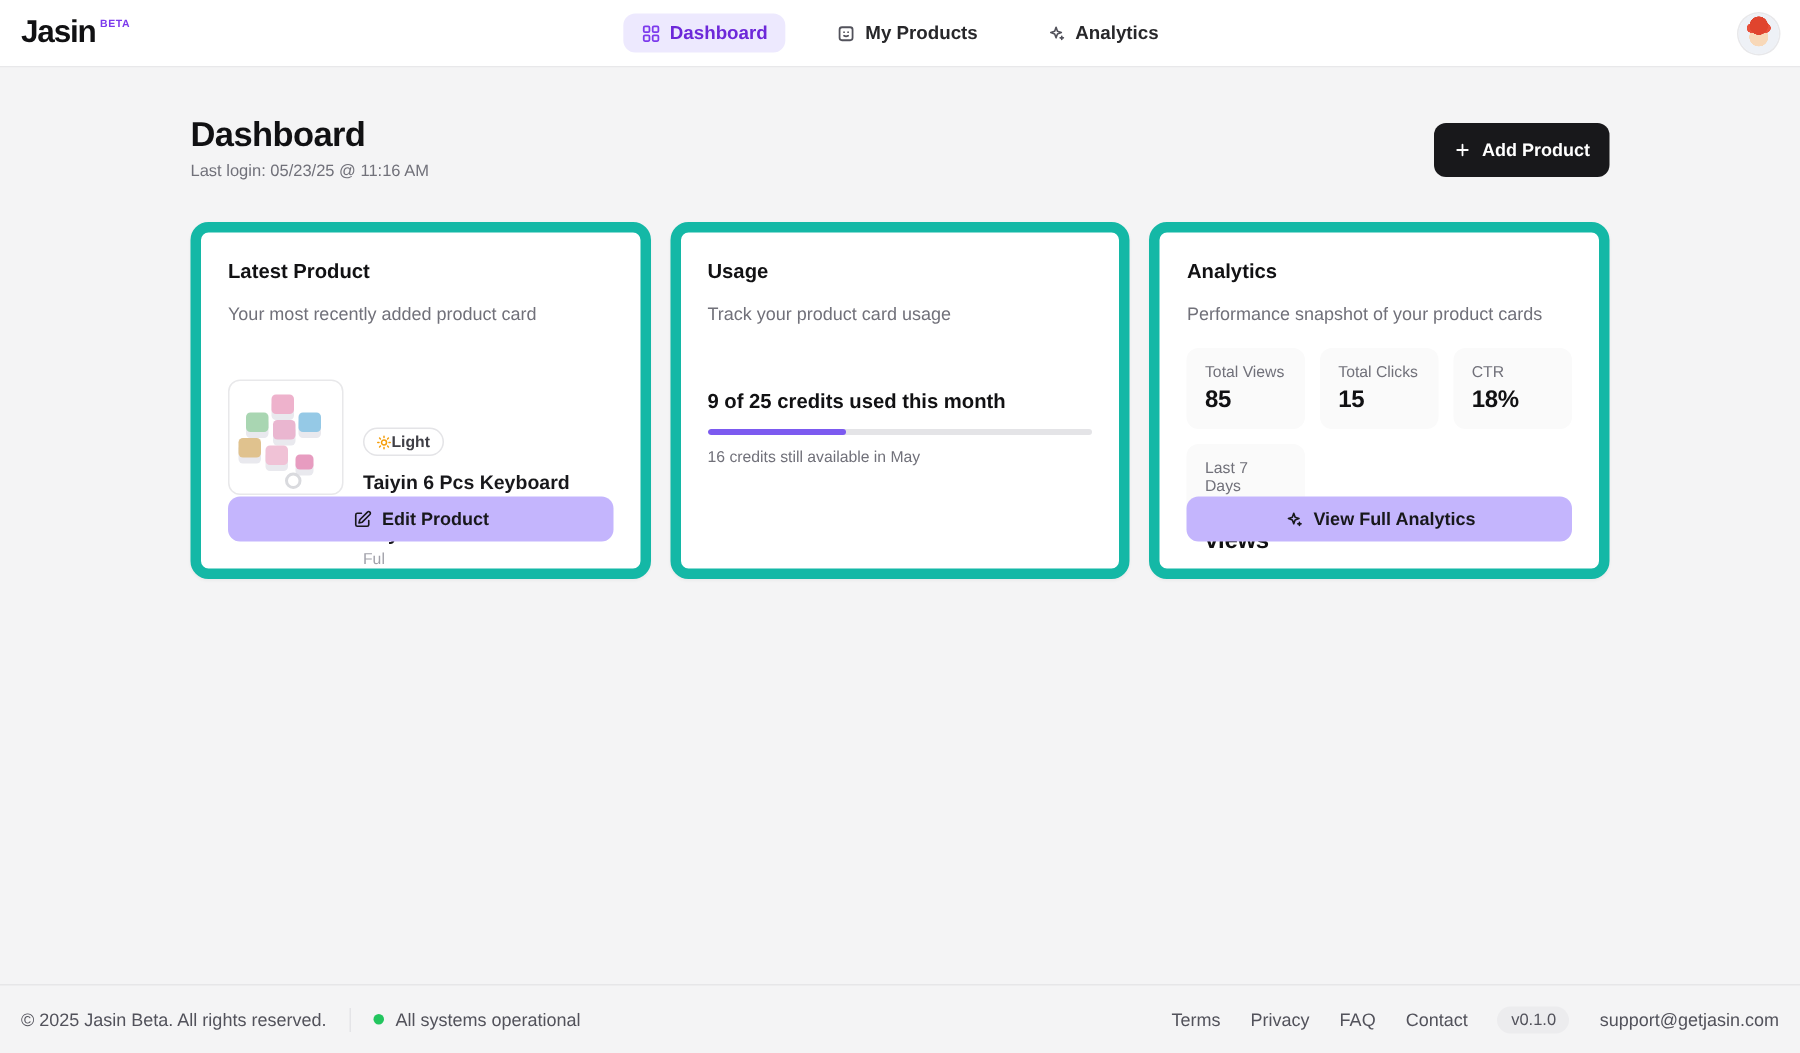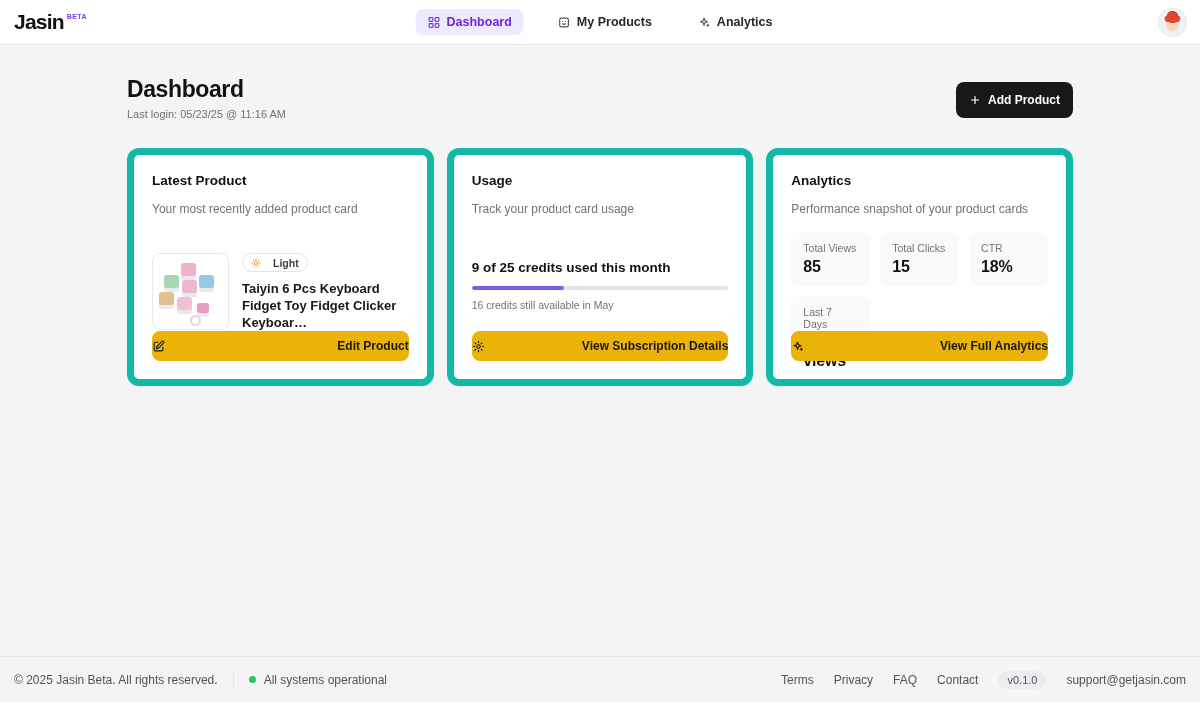--- a/index.html
+++ b/index.html
@@ -50,38 +50,38 @@
   .cards { display:grid; grid-template-columns:1fr 1fr 1fr; gap:13px; margin-top:28px; }
   .card {
     background:#fff; border:7px solid #14b8a6; border-radius:12px;
     height:238px; padding:18px; position:relative;
     box-shadow:0 1px 2px rgba(0,0,0,0.04);
   }
   .card-title { font-size:13.5px; font-weight:700; color:#111113; }
   .card-sub { font-size:12px; color:#71717a; margin-top:14px; }
   .btn-light {
     position:absolute; left:18px; right:18px; bottom:18px; height:30px;
-    display:flex; align-items:center; justify-content:space-between; gap:7px;
-    background:#eab308; border:none; border-radius:8px;
+    display:flex; align-items:center; justify-content:center; gap:7px;
+    background:#c4b5fd; border:none; border-radius:8px;
     font-size:12px; font-weight:600; color:#18181b; cursor:pointer;
     font-family:"Liberation Sans", sans-serif;
   }
   
   .product-row { display:flex; margin-top:37px; }
   .thumb {
     width:77px; height:77px; border:1px solid #e8e8ea; border-radius:8px;
     background:#fff; position:relative; flex:0 0 auto; overflow:hidden;
   }
   .kc { position:absolute; width:15px; height:13px; border-radius:3px; box-shadow:0 4px 0 #e9e9ee; }
   .kc.ring::after { content:""; position:absolute; left:-7px; top:12px; width:7px; height:7px; border:2px solid #d9dade; border-radius:50%; }
   .product-info { margin-left:13px; min-width:0; }
   .badge {
-    display:inline-flex; align-items:center; gap:12px;
+    display:inline-flex; align-items:center; gap:0;
     border:1px solid #e4e4e7; border-radius:999px; padding:2.5px 8px;
-    font-size:10.5px; font-weight:600; color:#3f3f46; background:#fff;
+    font-size:10.5px; font-weight:600; color:#3f3f46; background:#fff;margin-top:32px;
   }
   .badge svg { color:#f59e0b; }
   .product-name { font-size:13px; font-weight:700; line-height:1.32; color:#18181b; margin-top:8px; width:166px; }
   .product-desc { font-size:10.5px; color:#a1a1aa; margin-top:3px; }
   
   .credits-line { font-size:13.5px; font-weight:700; margin-top:44px; color:#111113; }
   .progress-track { height:4px; background:#e4e4e7; border-radius:999px; margin-top:11px; overflow:hidden; }
   .progress-fill { height:100%; background:#7c5af0; border-radius:999px; }
   .credits-note { font-size:10.5px; color:#71717a; margin-top:9px; }
   
@@ -192,27 +192,20 @@
       </section>
 
       <section class="card">
         <h2 class="card-title">Usage</h2>
         <div class="card-sub">Track your product card usage</div>
         <div class="credits-line">9 of 25 credits used this month</div>
         <div class="progress-track">
           <div class="progress-fill" style="width: 36%;"></div>
         </div>
         <div class="credits-note">16 credits still available in May</div>
-        <button class="btn-light">
-          <svg width="13" height="13" viewBox="0 0 24 24" fill="none" stroke="currentColor" stroke-width="2" stroke-linecap="round">
-              <circle cx="12" cy="12" r="3.2"></circle>
-              <path d="M12 2.5v2.3M12 19.2v2.3M2.5 12h2.3M19.2 12h2.3M5.2 5.2l1.7 1.7M17.1 17.1l1.7 1.7M18.8 5.2l-1.7 1.7M6.9 17.1l-1.7 1.7"></path>
-            </svg>
-          <span>View Subscription Details</span>
-        </button>
       </section>
 
       <section class="card">
         <h2 class="card-title">Analytics</h2>
         <div class="card-sub">Performance snapshot of your product cards</div>
         <div class="stats">
           <div class="stat">
             <div class="stat-label">Total Views</div>
             <div class="stat-value">85</div>
           </div>

